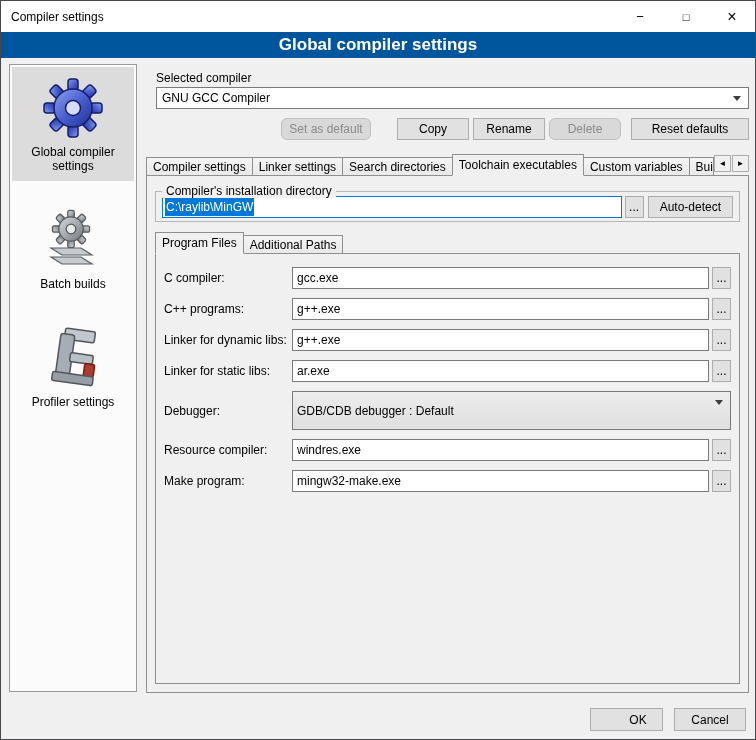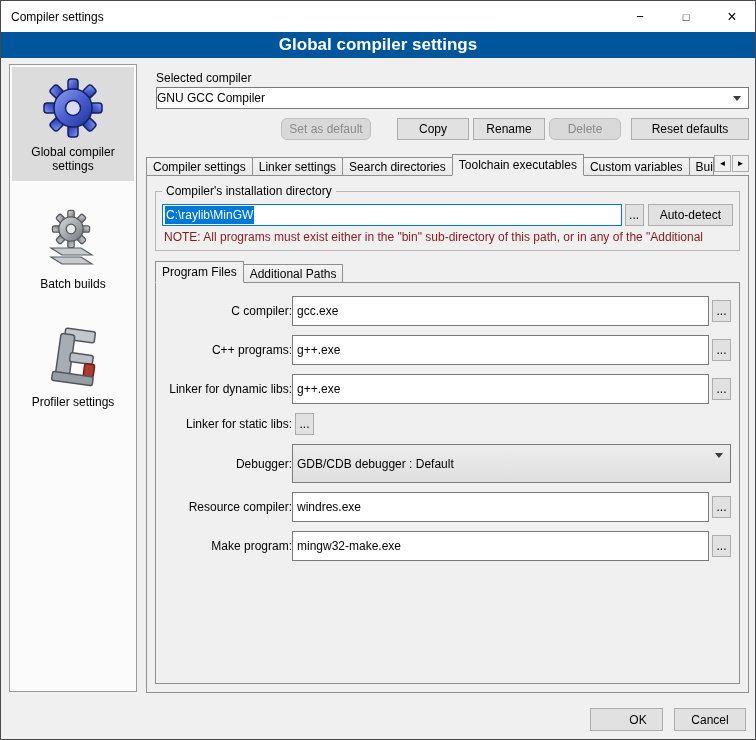--- a/index.html
+++ b/index.html
@@ -43,21 +43,21 @@
   .side-item .icon { width: 64px; height: 64px; }
   .side-item .lbl { margin-top: 6px; line-height: 14px; }
   
   .main {
     position: absolute; left: 145px; top: 62px; width: 603px; height: 630px;
     display: flex; flex-direction: column;
   }
   .sec-label { margin: 8px 0 2px 10px; }
   .combo {
     margin-left: 10px; height: 22px; border: 1px solid #7a7a7a; background: #fff;
-    display: flex; align-items: center; position: relative;
+    display: flex; align-items: center; padding-left: 5px; position: relative;
   }
   .chev {
     position: absolute; right: 7px; top: 8px; width: 0; height: 0;
     border-left: 4px solid transparent; border-right: 4px solid transparent;
     border-top: 5px solid #3c3c3c;
   }
   .btn {
     height: 22px; background: #E1E1E1; border: 1px solid #ADADAD;
     display: flex; align-items: center; justify-content: center;
     padding: 0 10px; cursor: default; white-space: nowrap;
@@ -87,41 +87,41 @@
   .arrow-btn {
     width: 17px; height: 17px; border: 1px solid #ADADAD; background: #F0F0F0;
     display: flex; align-items: center; justify-content: center; font-size: 8px; cursor: default;
   }
   .arrow-btn + .arrow-btn { margin-left: 1px; }
   
   .panel {
     border: 1px solid #8f8f8f; background: #F0F0F0; flex: 1;
     display: flex; flex-direction: column; padding: 6px; position: relative; z-index: 1;
   }
-  .groupbox { position: relative; border: 1px solid #b6b6b6; margin: 9px 2px 0; padding: 12px 6px 3px; }
+  .groupbox { position: relative; border: 1px solid #b6b6b6; margin: 9px 2px 0; padding: 4px 6px 3px; }
   .gb-title { position: absolute; top: -8px; left: 6px; background: #F0F0F0; padding: 0 4px; }
   .dir-row { display: flex; align-items: center; border-radius: 6px; }
   .dir-input {
     flex: 1; height: 22px; border: 1px solid #0078D7; background: #fff;
     display: flex; align-items: center; padding-left: 2px; overflow: hidden; cursor: text;
   }
   .dir-input .sel { background: #0078D7; color: #fff; padding: 2px 1px; white-space: pre; }
   .browse { width: 19px; height: 22px; padding: 0; margin-left: 3px; flex: none; }
   .autodetect { margin-left: 4px; padding: 0 11px; }
   .note { color: #8B1A1A; margin: 4px 0 3px 2px; white-space: nowrap; overflow: hidden; }
   .tabstrip.sub { margin-top: 10px; margin-left: 2px; }
   .subpanel {
     border: 1px solid #8f8f8f; background: #F0F0F0; flex: 1;
     margin: 0 2px 2px; padding: 13px 8px 8px;
   }
   
   .frow { display: flex; align-items: center; margin-bottom: 9px; }
-  .flabel { width: 128px; flex: none; text-align: right; }
+  .flabel { width: 128px; flex: none; }
   .field {
-    flex: 1; height: 30px; border: 1px solid #7a7a7a; background: #fff;
+    flex: 1; height: 22px; border: 1px solid #7a7a7a; background: #fff;
     display: flex; align-items: center; padding-left: 4px; overflow: hidden; cursor: text;
   }
   .fcombo {
     flex: 1; height: 39px; border: 1px solid #7a7a7a;
     background: linear-gradient(#EDEDED, #DFDFDF);
     display: flex; align-items: center; padding-left: 4px; position: relative; cursor: default;
   }
   
   .footer { position: absolute; right: 9px; bottom: 8px; display: flex; }
   .btn-ok { width: 73px; height: 23px; margin-right: 11px; padding-left: 33px; }
@@ -259,21 +259,20 @@
 
       <div class="groupbox">
         <div class="gb-title">Compiler's installation directory</div>
         <div class="dir-row">
           <div class="dir-input">
             <span class="sel">C:\raylib\MinGW</span>
           </div>
           <div class="btn browse">...</div>
           <div class="btn autodetect">Auto-detect</div>
         </div>
-        <div class="note">NOTE: All programs must exist either in the "bin" sub-directory of this path, or in any of the "Additional</div>
       </div>
 
       <div class="tabstrip sub">
         <div class="tab active">Program Files</div>
         <div class="tab">Additional Paths</div>
       </div>
 
       <div class="subpanel">
 
         <div class="frow">
@@ -295,20 +294,23 @@
         <div class="frow">
           <span class="flabel">Linker for dynamic libs:</span>
           <div class="field">
             <span>g++.exe</span>
           </div>
           <div class="btn browse">...</div>
         </div>
 
         <div class="frow">
           <span class="flabel">Linker for static libs:</span>
+          <div class="field">
+            <span>ar.exe</span>
+          </div>
           <div class="btn browse">...</div>
         </div>
 
         <div class="frow">
           <span class="flabel">Debugger:</span>
           <div class="fcombo">
             <span>GDB/CDB debugger : Default</span>
             <span class="chev"></span>
           </div>
         </div>

